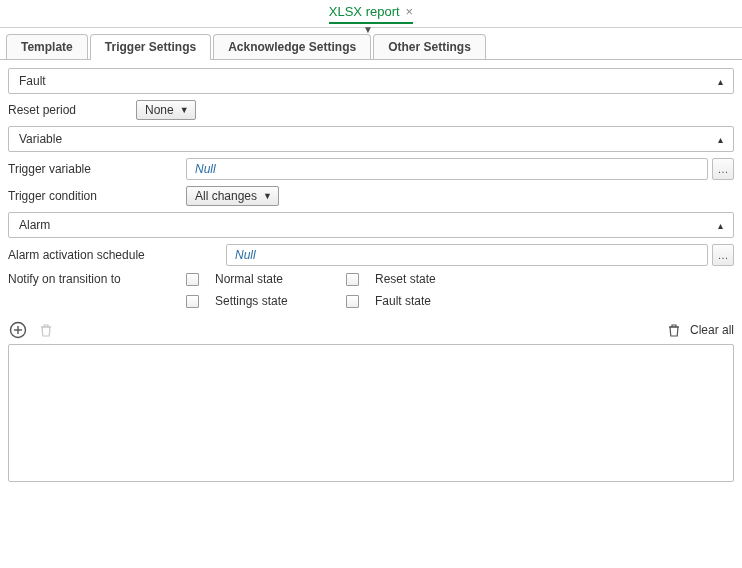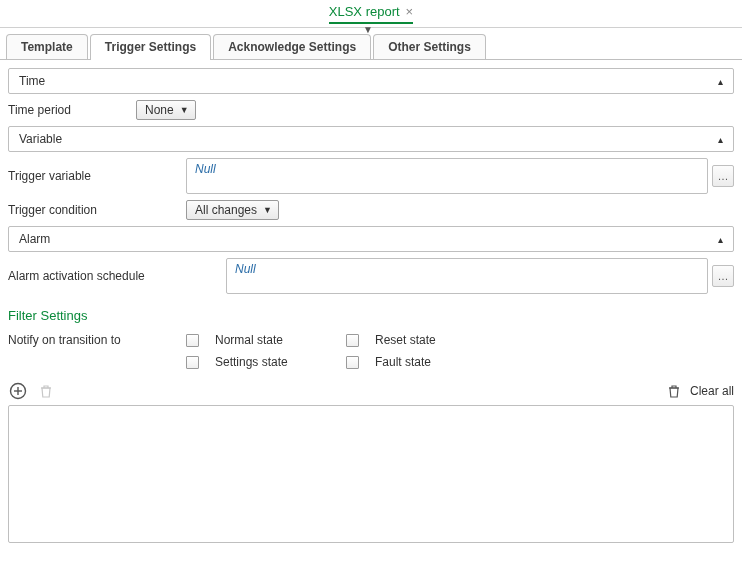--- a/index.html
+++ b/index.html
@@ -113,28 +113,28 @@
     color: #333;
     min-width: 50px;
   }
   .select .tri {
     font-size: 9px;
     color: #333;
   }
   .text-input {
     flex: 1;
     display: flex;
-    align-items: flex-start;
+    align-items: flex-end;
     border: 1px solid #bfbfbf;
     border-radius: 2px;
     padding: 3px 8px;
     color: #2b6da8;
     font-style: italic;
     background: #fff;
-    height: 36px;
+    height: 22px;
   }
   .browse-btn {
     flex: 0 0 auto;
     width: 22px;
     height: 22px;
     margin-left: 4px;
     border: 1px solid #bfbfbf;
     border-radius: 2px;
     background: linear-gradient(#fcfcfc,#ececec);
     display: flex;
@@ -215,25 +215,25 @@
 <div class="tabbar">
   <div class="tab inactive">Template</div>
   <div class="tab active">Trigger Settings</div>
   <div class="tab inactive">Acknowledge Settings</div>
   <div class="tab inactive">Other Settings</div>
 </div>
 
 <div class="panel">
 
   <div class="group-header">
-    <span>Time</span>
+    <span>Fault</span>
     <span class="caret-up">▴</span>
   </div>
   <div class="form-row">
-    <div class="label-col" style="width:128px">Time period</div>
+    <div class="label-col" style="width:128px">Reset period</div>
     <div class="select">
       <span>None</span>
       <span class="tri">▼</span>
     </div>
   </div>
 
   <div class="group-header">
     <span>Variable</span>
     <span class="caret-up">▴</span>
   </div>
@@ -257,21 +257,20 @@
     <span class="caret-up">▴</span>
   </div>
   <div class="form-row">
     <div class="label-col" style="width:218px">Alarm activation schedule</div>
     <div class="text-input">
       <span>Null</span>
     </div>
     <div class="browse-btn">…</div>
   </div>
 
-  <div class="section-title">Filter Settings</div>
   <div class="form-row" style="align-items:flex-start">
     <div class="label-col">Notify on transition to</div>
     <div class="checkbox-grid">
       <div class="checkbox-item">
         <span class="cb-box"></span>
         <span>Normal state</span>
       </div>
       <div class="checkbox-item">
         <span class="cb-box"></span>
         <span>Reset state</span>

